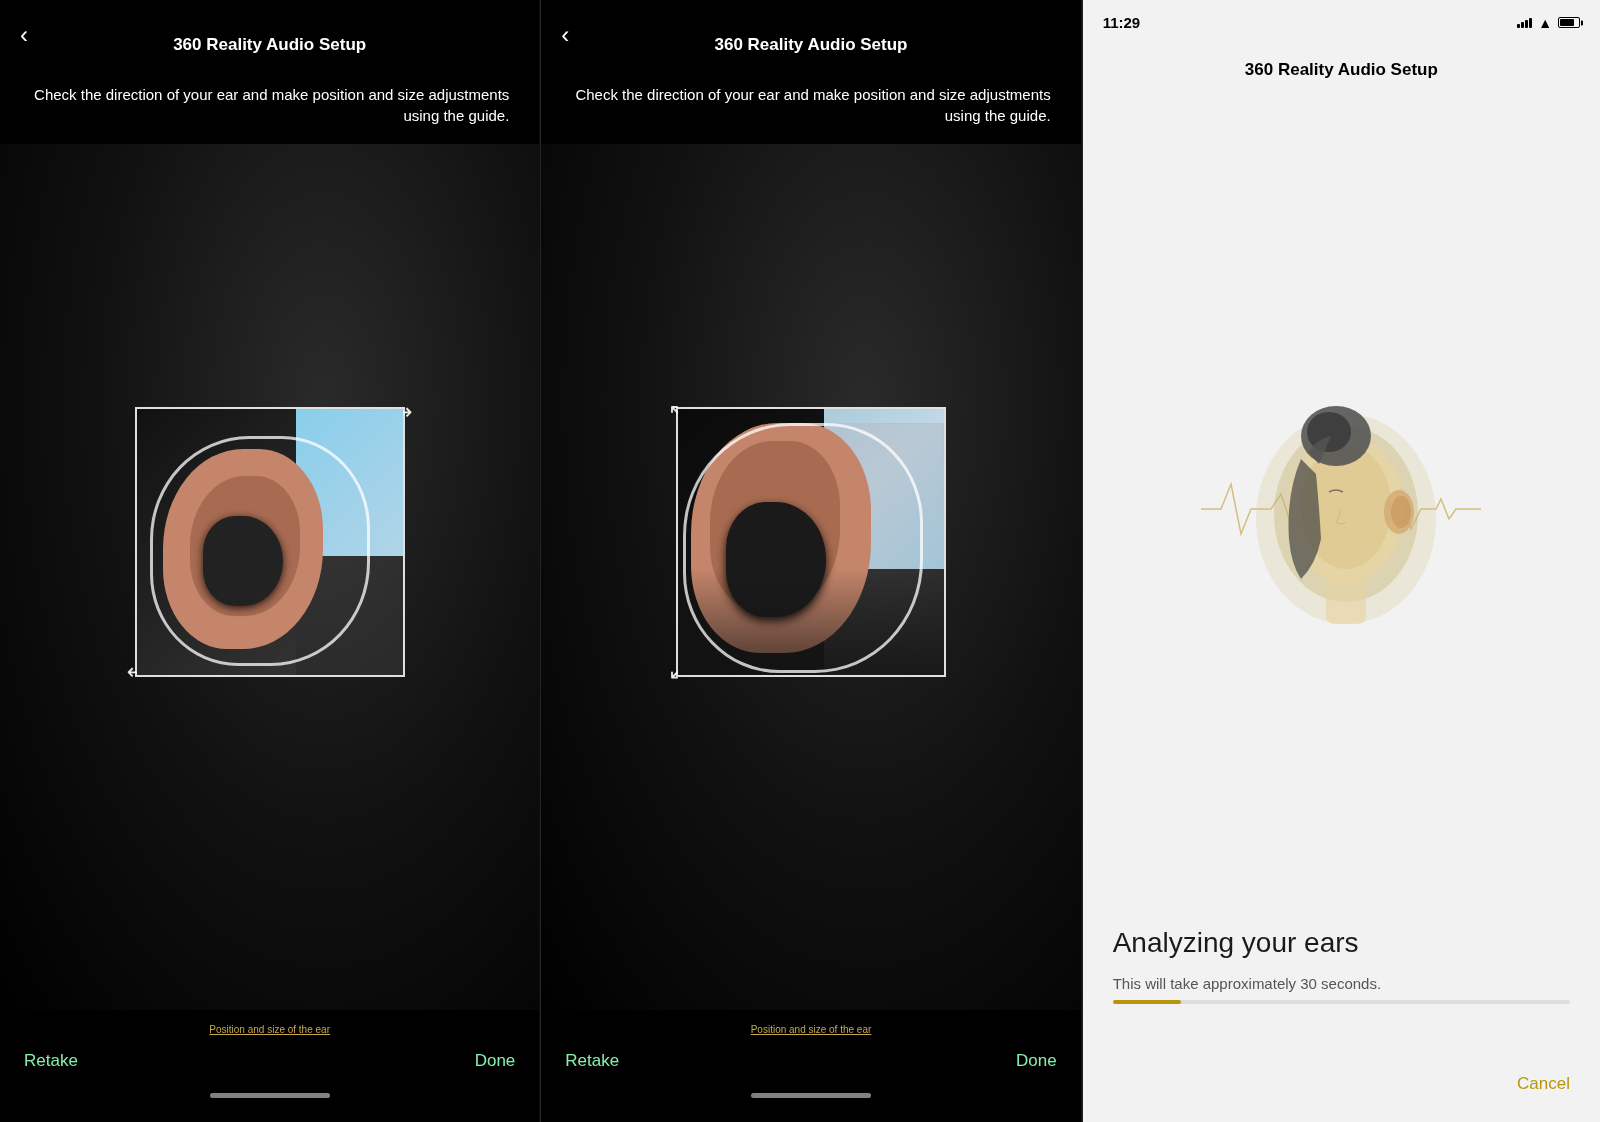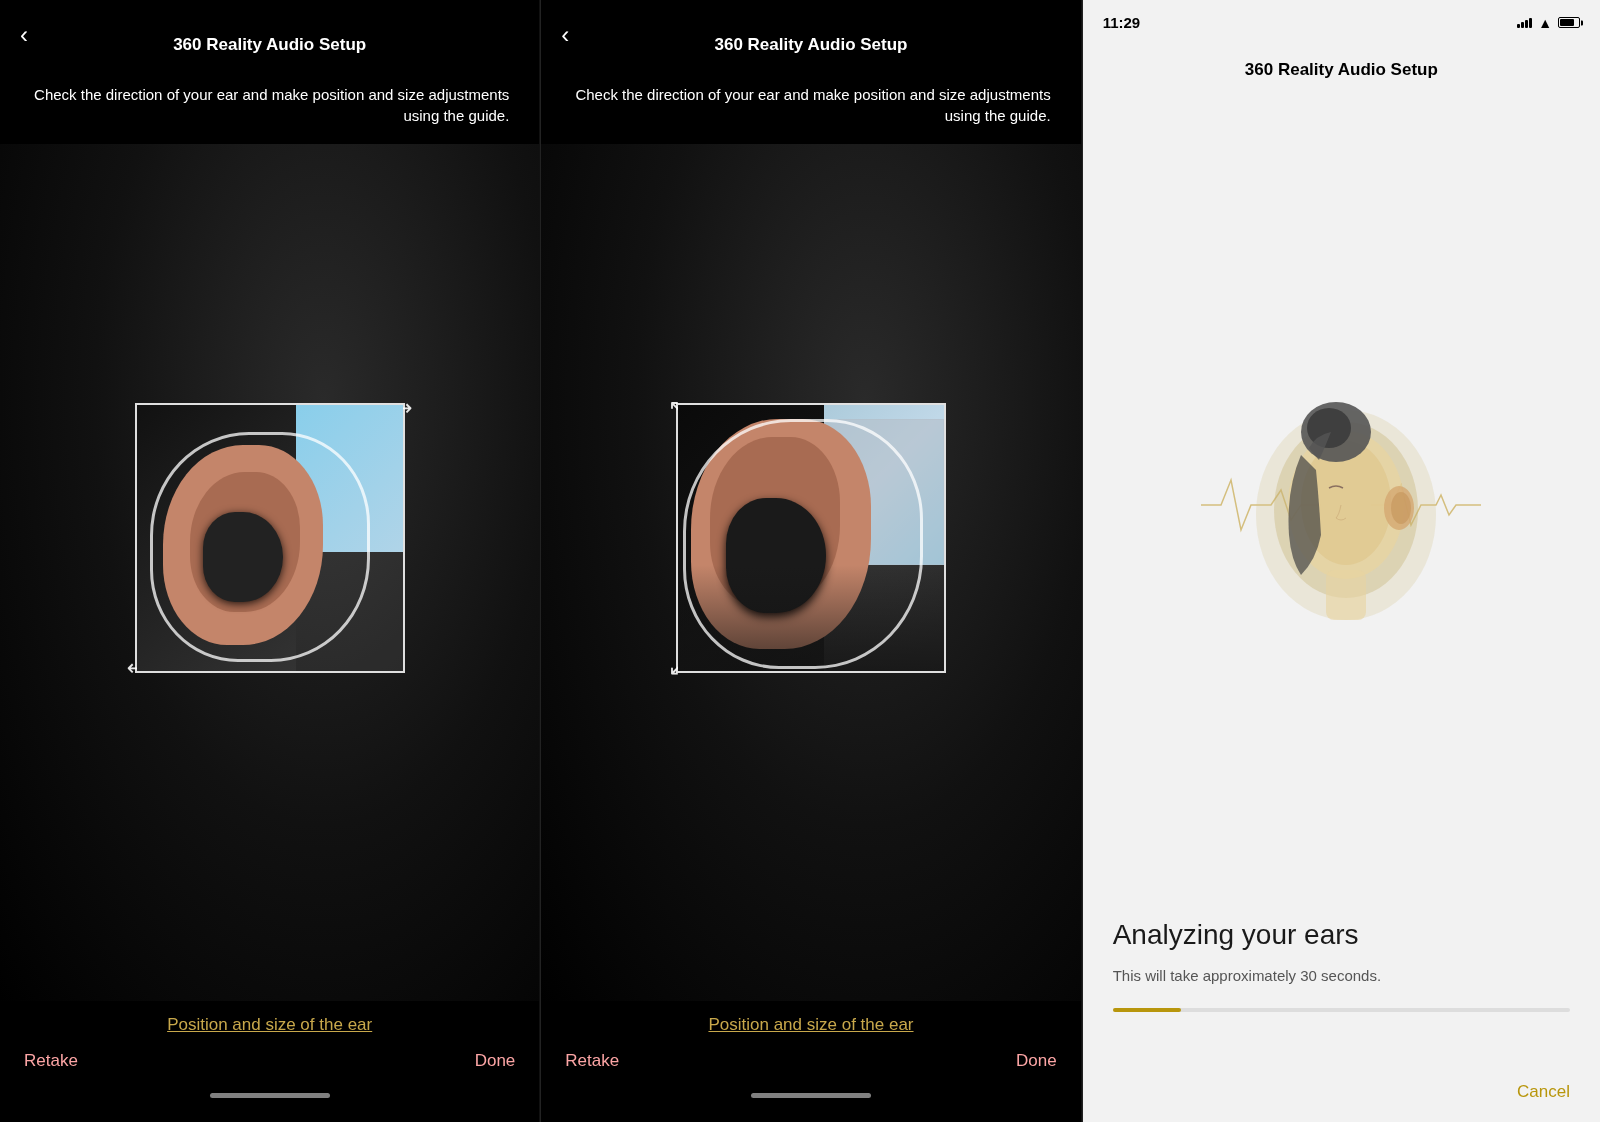--- a/index.html
+++ b/index.html
@@ -94,34 +94,34 @@
       padding: 14px 24px 16px;
       display: flex;
       flex-direction: column;
       align-items: center;
       gap: 12px;
       background: #000;
     }
 
     .position-link {
       color: #c8a84b;
-      font-size: 17px;
+      font-size: 10px;
       text-decoration: underline;
       cursor: pointer;
     }
 
     .action-buttons {
       width: 100%;
       display: flex;
       justify-content: space-between;
       align-items: center;
     }
 
     .action-btn {
-      color: #fca5a5;
+      color: #86efac;
       font-size: 17px;
       font-weight: 400;
       cursor: pointer;
       background: none;
       border: none;
       padding: 4px 0;
     }
 
     .home-indicator {
       width: 120px;
@@ -224,34 +224,34 @@
       flex: 1;
       display: flex;
       align-items: center;
       justify-content: center;
       padding: 30px 0;
       position: relative;
     }
 
     .analysis-text-section {
       width: 100%;
-      padding: 0 30px 20px;
+      padding: 0 30px 28px;
     }
 
     .analyzing-title {
       font-size: 28px;
       font-weight: 400;
       color: #1a1a1a;
       margin-bottom: 16px;
     }
 
     .analyzing-subtitle {
       font-size: 15px;
       color: #555;
-      margin-bottom: 24px;
+      margin-bottom: 8px;
     }
 
     .progress-bar-container {
       width: 100%;
       height: 4px;
       background: #ddd;
       border-radius: 2px;
       margin-bottom: 30px;
     }
 

